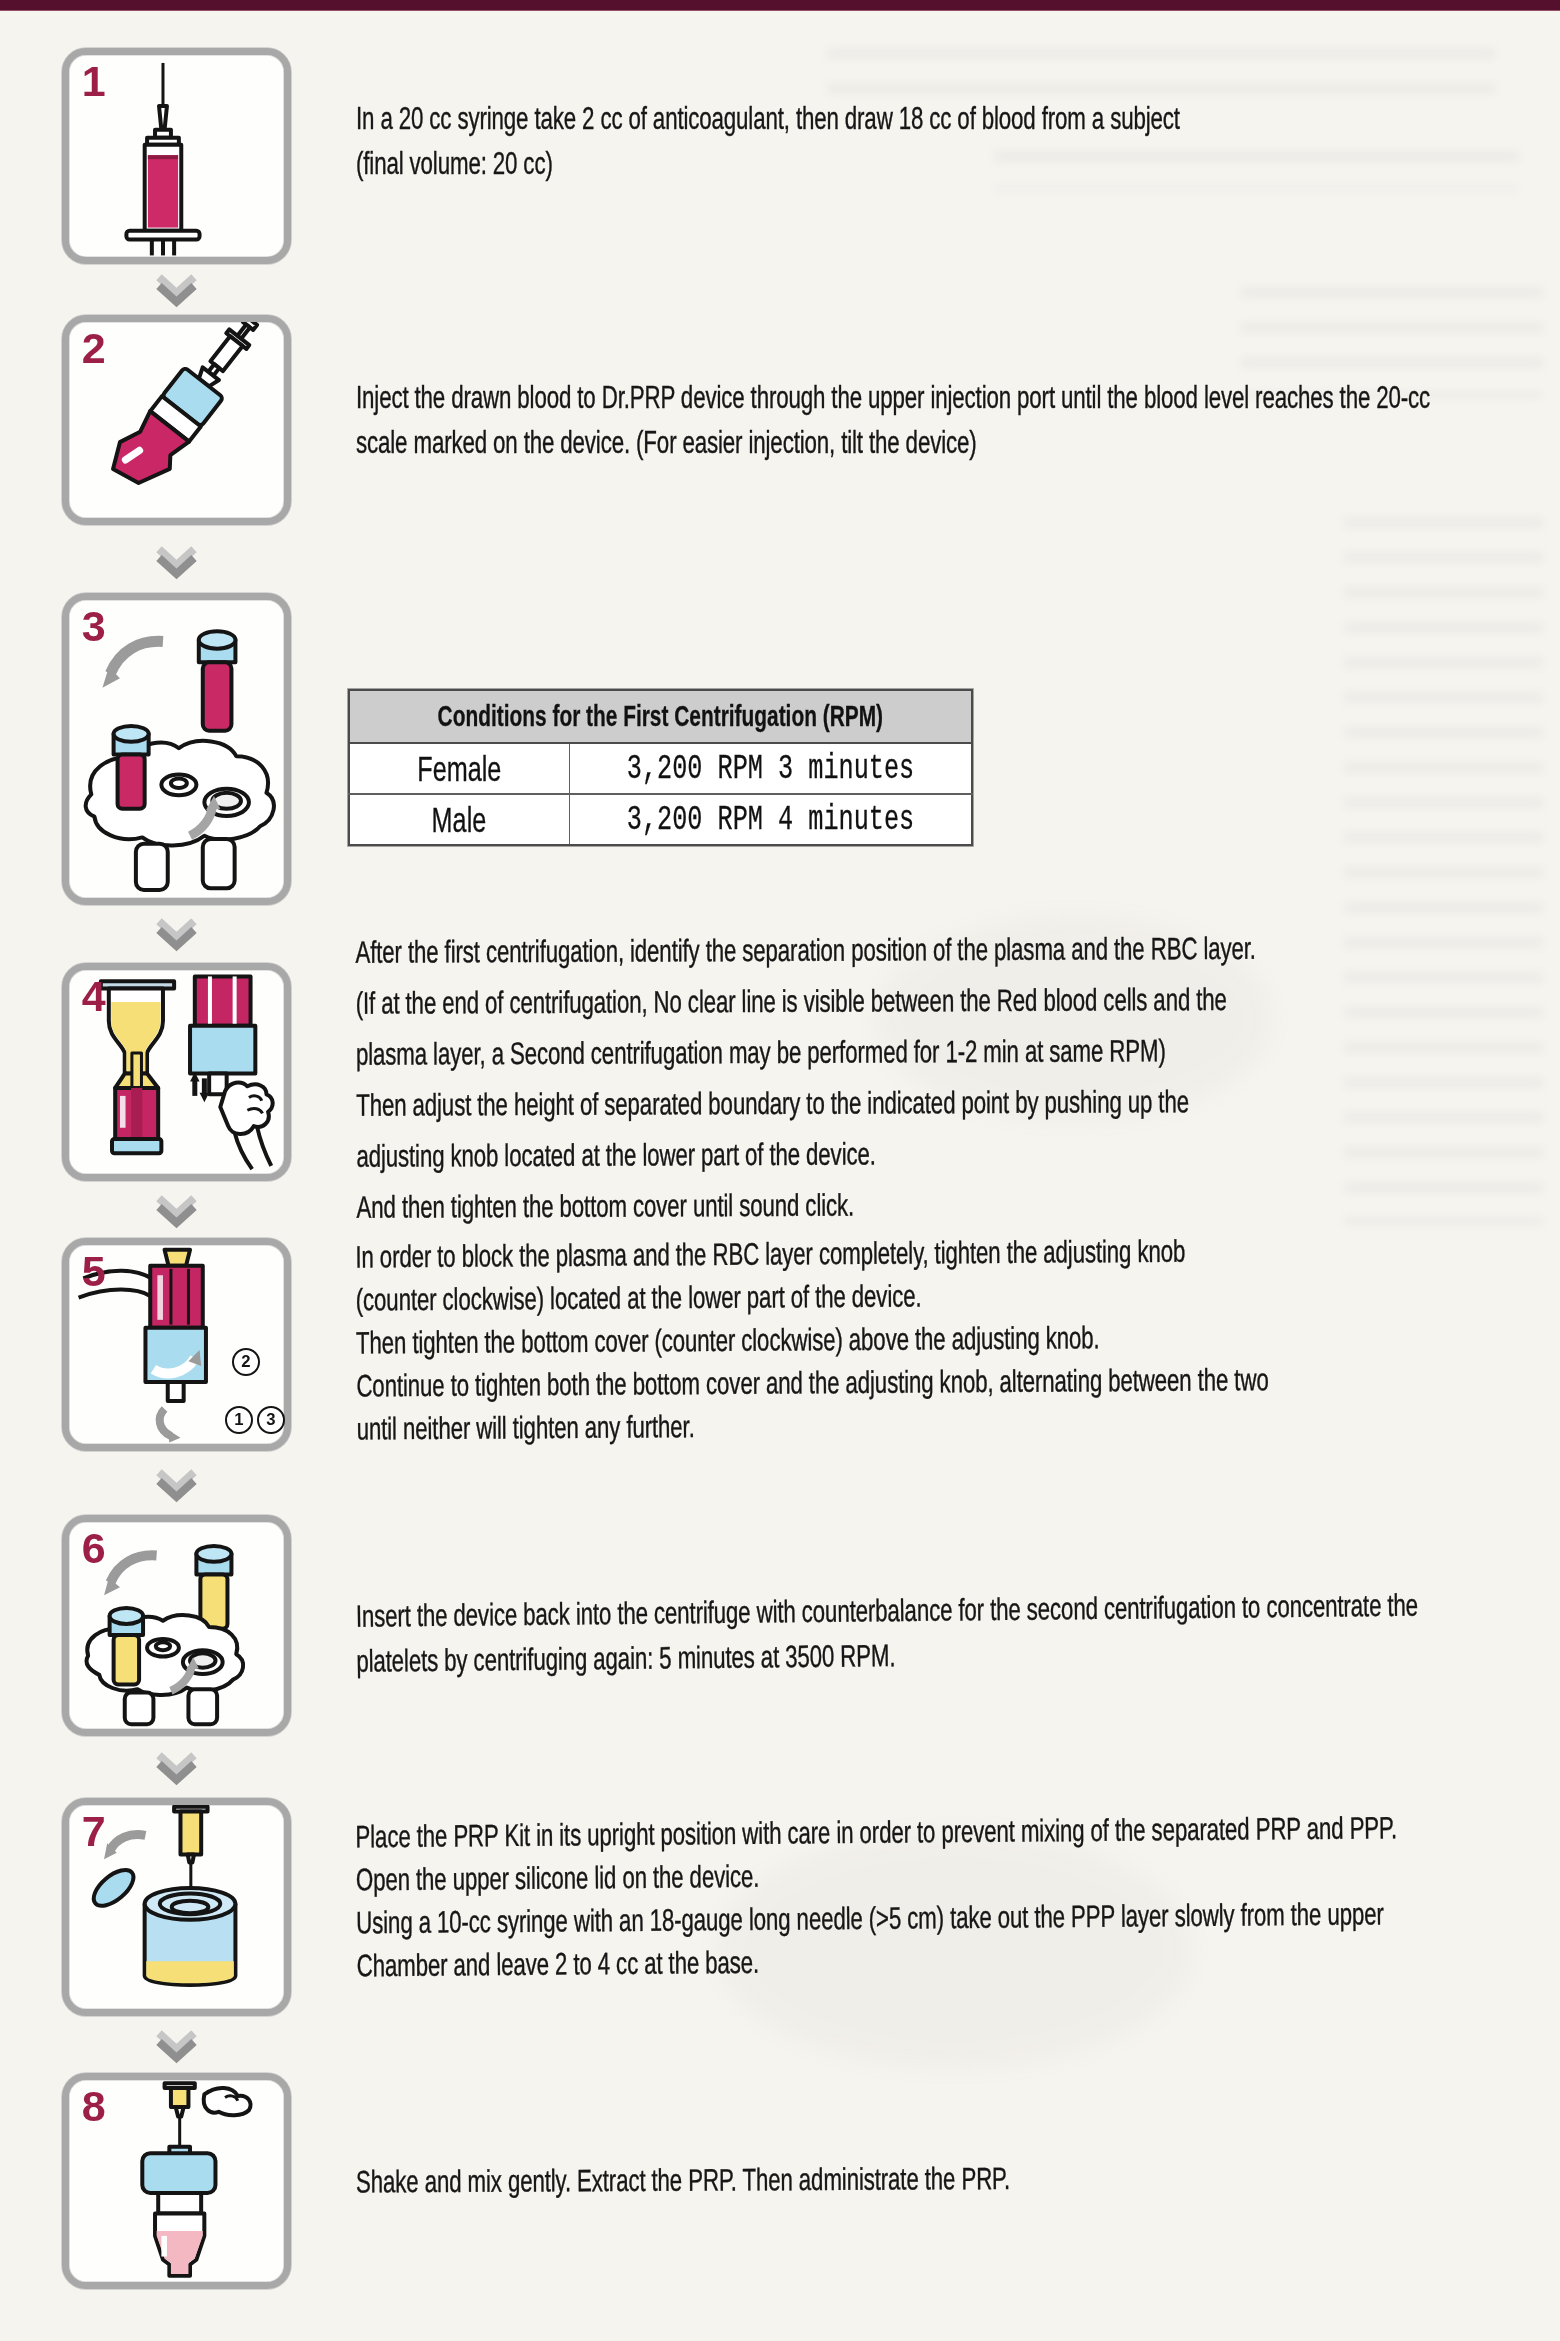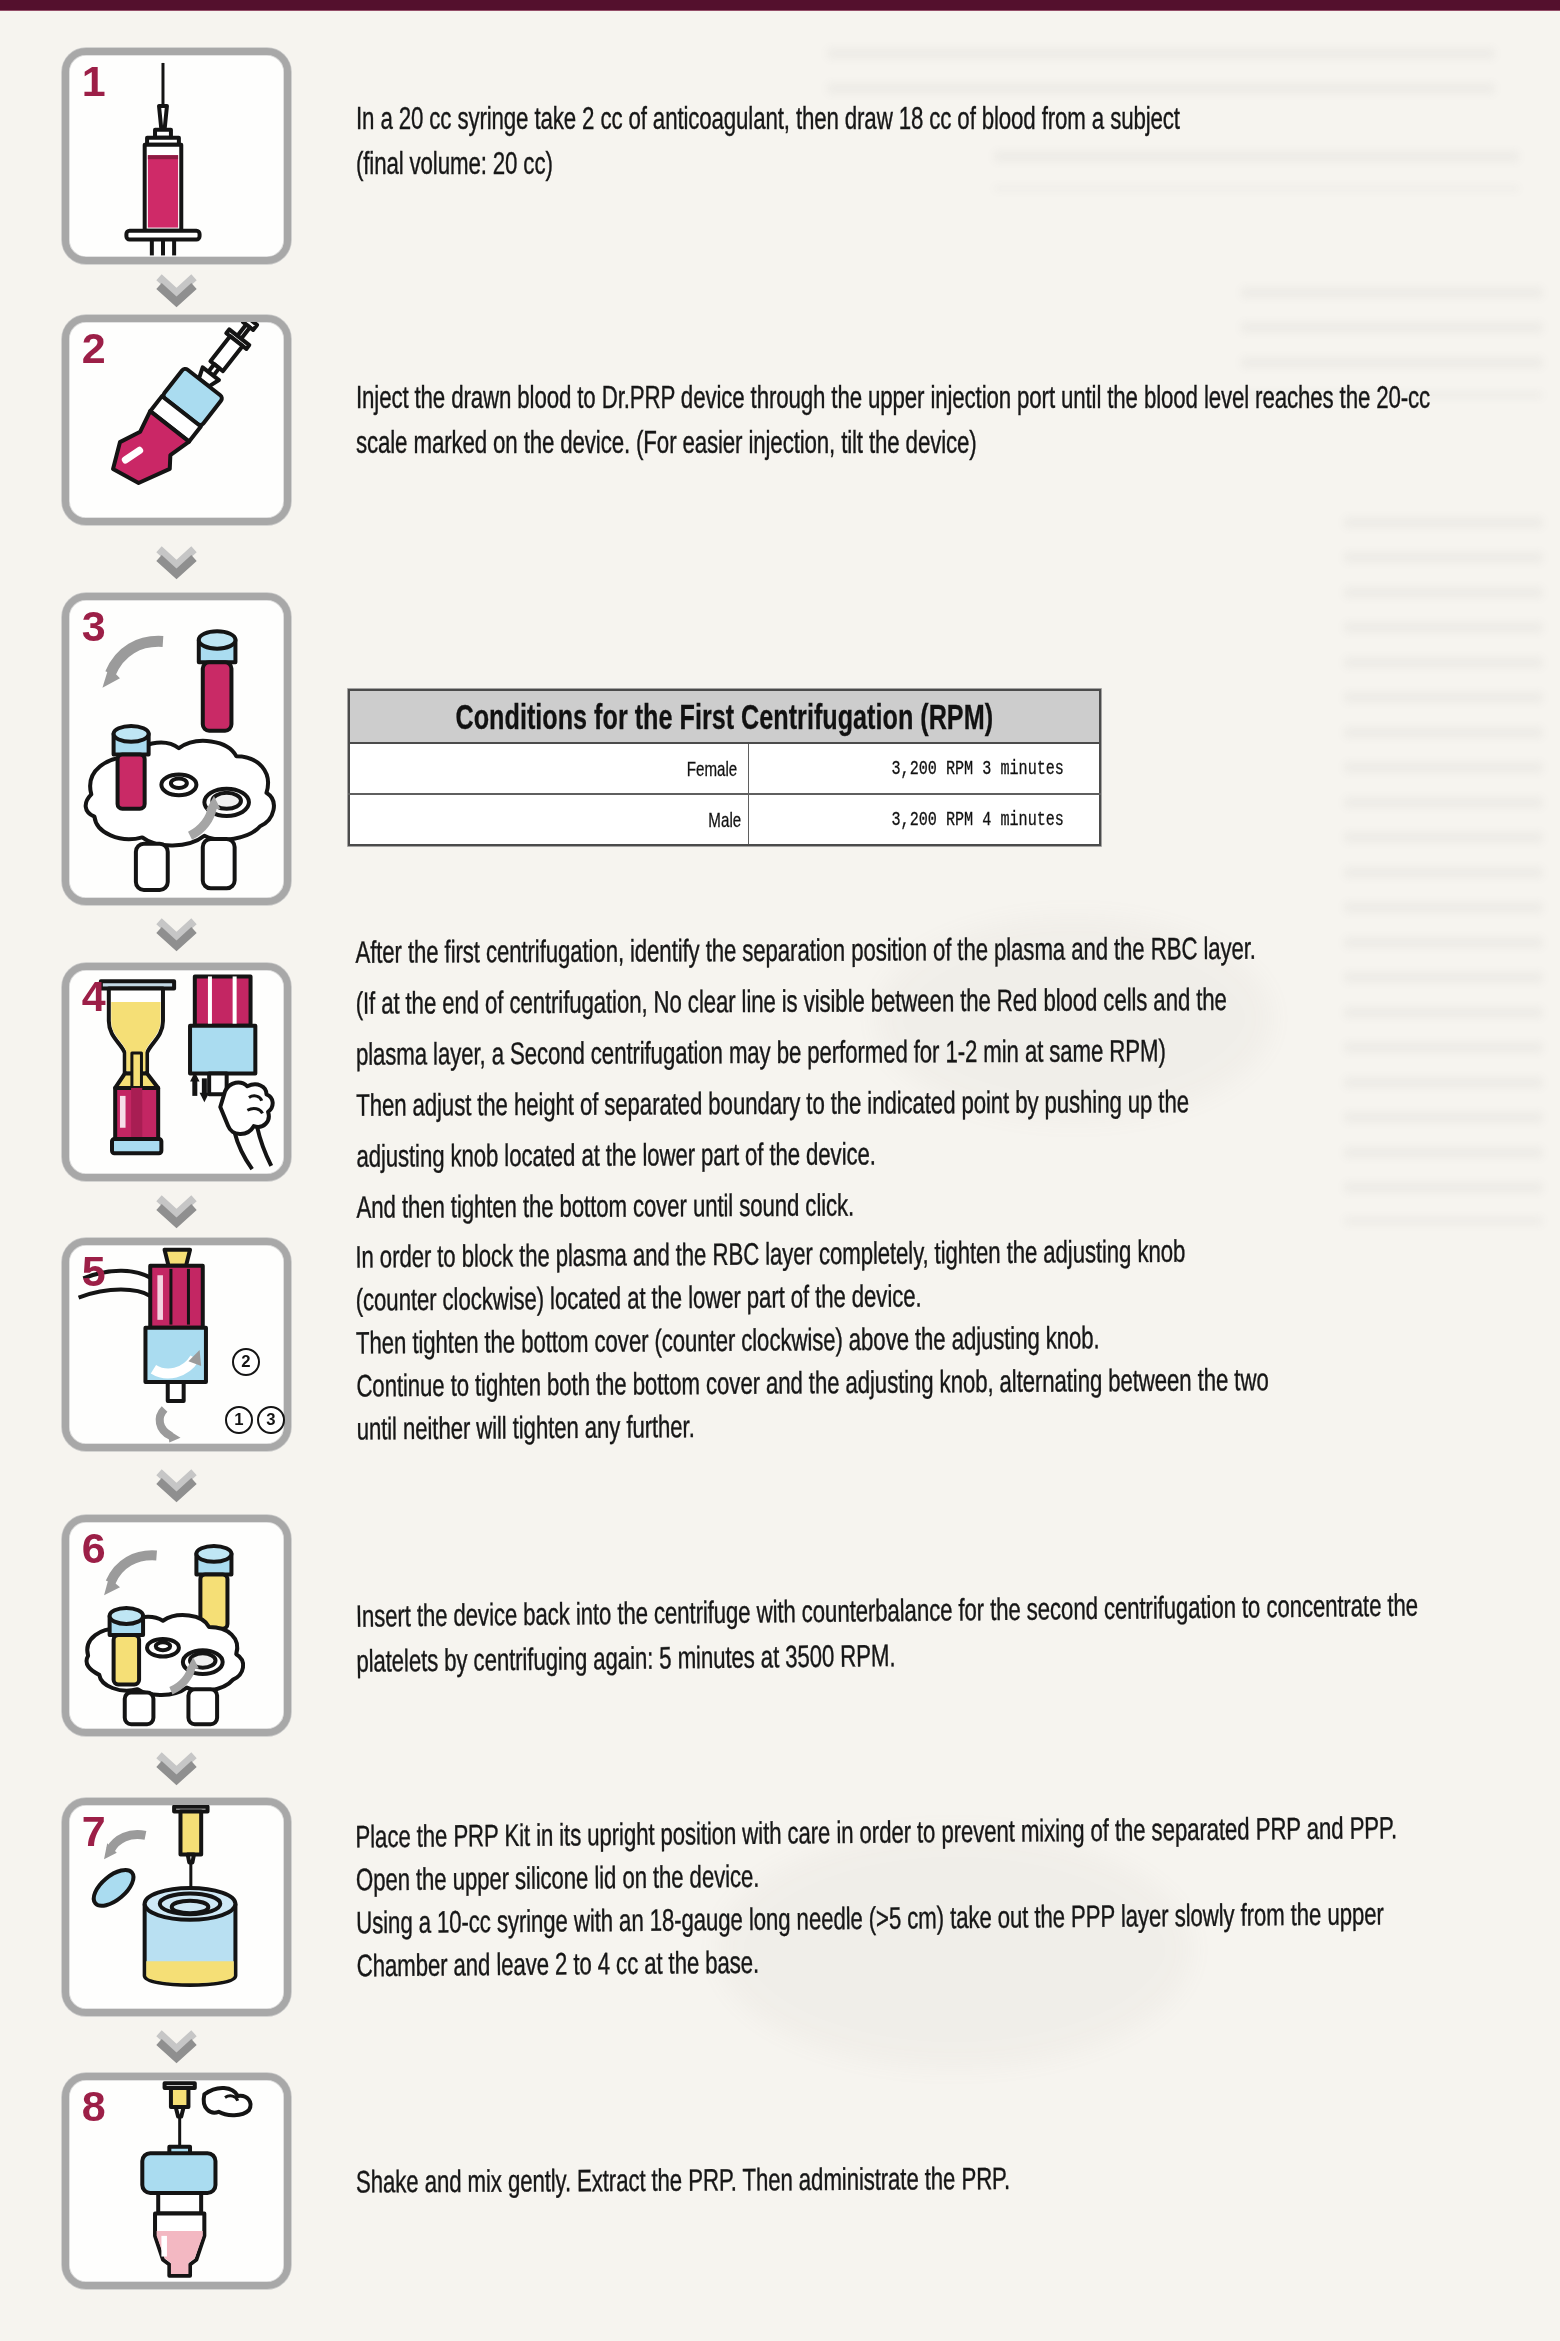--- a/index.html
+++ b/index.html
@@ -31,24 +31,24 @@
   }
   .lh56 .ln{line-height:45px;}
   .lh64 .ln{line-height:51px;}
   .lh54 .ln{line-height:43px;}
   
   .tablewrap{position:absolute;left:348px;top:689px;}
   table.cond{border-collapse:collapse;background:#fff;width:603px;
     border:2.4px solid #4b4b4b;box-shadow:0 0 0 0.8px #8f8f8f;}
   table.cond th{
     height:49px;background:#cdcdcd;border-bottom:2.4px solid #4b4b4b;
-    font-size:35px;font-weight:700;color:#111;
+    font-size:29px;font-weight:700;color:#111;
   }
   table.cond td{
-    height:47px;text-align:right;font-size:21px;color:#111;
+    height:47px;text-align:center;font-size:35px;color:#111;
     border-top:2.4px solid #5f5f5f;
   }
   table.cond td+td{border-left:1.6px solid #5f5f5f;font-family:Liberation Mono, monospace;}
   .cx{display:inline-block;transform:scaleX(0.72);transform-origin:center center;
     white-space:nowrap;-webkit-text-stroke:0.3px #161616;}
   
   .marker{
     position:absolute;width:24px;height:24px;border:2.4px solid #141414;border-radius:50%;
     display:flex;align-items:center;justify-content:center;
     font-size:16.7px;font-weight:700;color:#141414;background:#fff;

